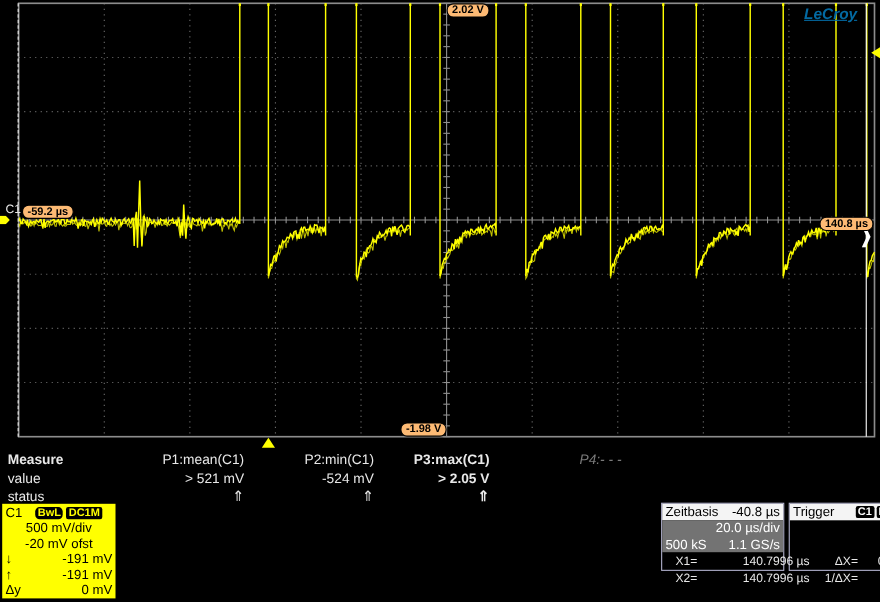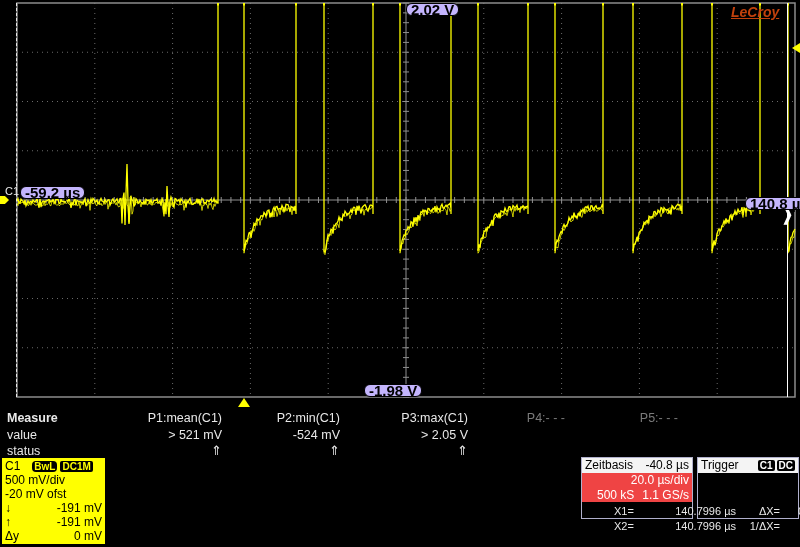--- a/index.html
+++ b/index.html
@@ -1,23 +1,23 @@
 <!DOCTYPE html>
 <html><head>
 <meta charset="utf-8">
 <style>
   html,body{margin:0;padding:0;background:#000;}
   #stage{position:relative;width:800px;height:547px;background:#000;overflow:hidden;
          font-family:"Liberation Sans",sans-serif;}
   svg{position:absolute;left:0;top:0;}
-  .pill{position:absolute;background:#c4b5fd;color:#000;border:1px solid #000;
-        border-radius:6px;font-size:15px;font-weight:bold;line-height:11px;
+  .pill{position:absolute;background:#fdba74;color:#000;border:1px solid #000;
+        border-radius:6px;font-size:10px;font-weight:bold;line-height:11px;
         padding:0 4px;white-space:nowrap;z-index:6;}
   .chlabel{position:absolute;color:#e8e8e8;font-size:11px;z-index:6;}
-  .logo{position:absolute;left:731px;top:4px;color:#c2410c;font-size:14px;
+  .logo{position:absolute;left:731px;top:4px;color:#0369a1;font-size:14px;
         font-weight:bold;font-style:italic;text-decoration:underline;z-index:6;}
   .cursor-line{position:absolute;top:3px;height:394px;width:0;z-index:5;}
   .cursor-left{left:16px;border-left:1px dashed #e8e8e8;}
   .cursor-right{left:787px;border-left:1px solid #ffffff;}
   .chev{position:absolute;left:782px;top:206px;z-index:6;color:#fff;font-size:13px;
         font-weight:bold;transform:scaleY(1.4);}
   .trig-time{position:absolute;left:238px;top:398px;width:0;height:0;z-index:6;
         border-left:6px solid transparent;border-right:6px solid transparent;
         border-bottom:9px solid #ffff00;}
   .trig-level{position:absolute;left:792px;top:43px;width:0;height:0;z-index:6;
@@ -31,38 +31,38 @@
         font-size:12.5px;z-index:4;}
   .mlabel{position:absolute;left:7px;}
   .mtitle{font-weight:bold;top:3px;}
   .mvalue{top:20px;}
   .mstatus{top:36px;}
   .mcol{position:absolute;width:122px;text-align:right;top:0;height:50px;}
   .mcol div{position:absolute;right:0;width:122px;}
   .mh{top:3px;}
   .mv{top:20px;}
   .ms{top:35px;font-size:13px;}
-  .dim{color:#7a7a7a;}
+  .dim{color:#7a7a7a;font-style:italic;}
 
   
   .c1box{position:absolute;left:2px;top:458px;width:103px;height:86px;background:#ffff00;
         color:#000;font-size:12px;z-index:4;}
   .c1row{display:flex;justify-content:space-between;line-height:14px;padding:0 3px;}
   .c1row.first{justify-content:flex-start;gap:3px;padding-top:1px;}
   .badge-y{background:#000;color:#ffff00;font-size:10px;font-weight:bold;line-height:11px;
         padding:0 2px;border-radius:4px;align-self:center;}
   .badge-y.sq{border-radius:2px;}
-  .rjust{justify-content:flex-start;}
+  .rjust{justify-content:center;}
 
   
   .ibox{position:absolute;top:457px;height:62px;font-size:12px;z-index:4;
-        border:1px solid #b0b0cc;box-sizing:border-box;}
+        border:1px solid #b0b0cc;box-sizing:border-box;margin-left:20px;}
   .ibox .hd{background:#f4f4f4;color:#000;height:15px;line-height:15px;display:flex;
         justify-content:space-between;padding:0 3px;}
-  .ibox .bd{background:#ef4444;color:#fff;padding-left:12px;}
+  .ibox .bd{background:#737373;color:#fff;}
   .ibox .brow{height:14.5px;line-height:14.5px;display:flex;justify-content:space-between;
         padding:0 3px;}
   .tbbox{left:581px;width:112px;}
   .trbox{left:697px;width:102px;}
   .badge-k{background:#000;color:#fff;font-size:10px;font-weight:bold;line-height:11px;
         padding:0 2px;border-radius:2px;align-self:center;}
   .hdbadges{display:flex;gap:2px;}
 
   
   .readouts{position:absolute;left:584px;top:504px;width:214px;color:#e8e8e8;
@@ -258,30 +258,27 @@
     <div class="mcol" style="left:100px;">
       <div class="mh">P1:mean(C1)</div>
       <div class="mv">&gt; 521 mV</div>
       <div class="ms">⇑</div>
     </div>
     <div class="mcol" style="left:218px;">
       <div class="mh">P2:min(C1)</div>
       <div class="mv">-524 mV</div>
       <div class="ms">⇑</div>
     </div>
-    <div class="mcol" style="left:346px;">
+    <div class="mcol" style="left:323px;font-weight:bold;">
       <div class="mh">P3:max(C1)</div>
       <div class="mv">&gt; 2.05 V</div>
       <div class="ms">⇑</div>
     </div>
     <div class="mcol dim" style="left:443px;">
       <div class="mh">P4:- - -</div>
-    </div>
-    <div class="mcol dim" style="left:556px;">
-      <div class="mh">P5:- - -</div>
     </div>
   </div>
 
   <div class="c1box">
     <div class="c1row first">
       <span>C1</span>
       <span style="width:6px;"></span>
       <span class="badge-y">BwL</span>
       <span class="badge-y sq">DC1M</span>
     </div>

